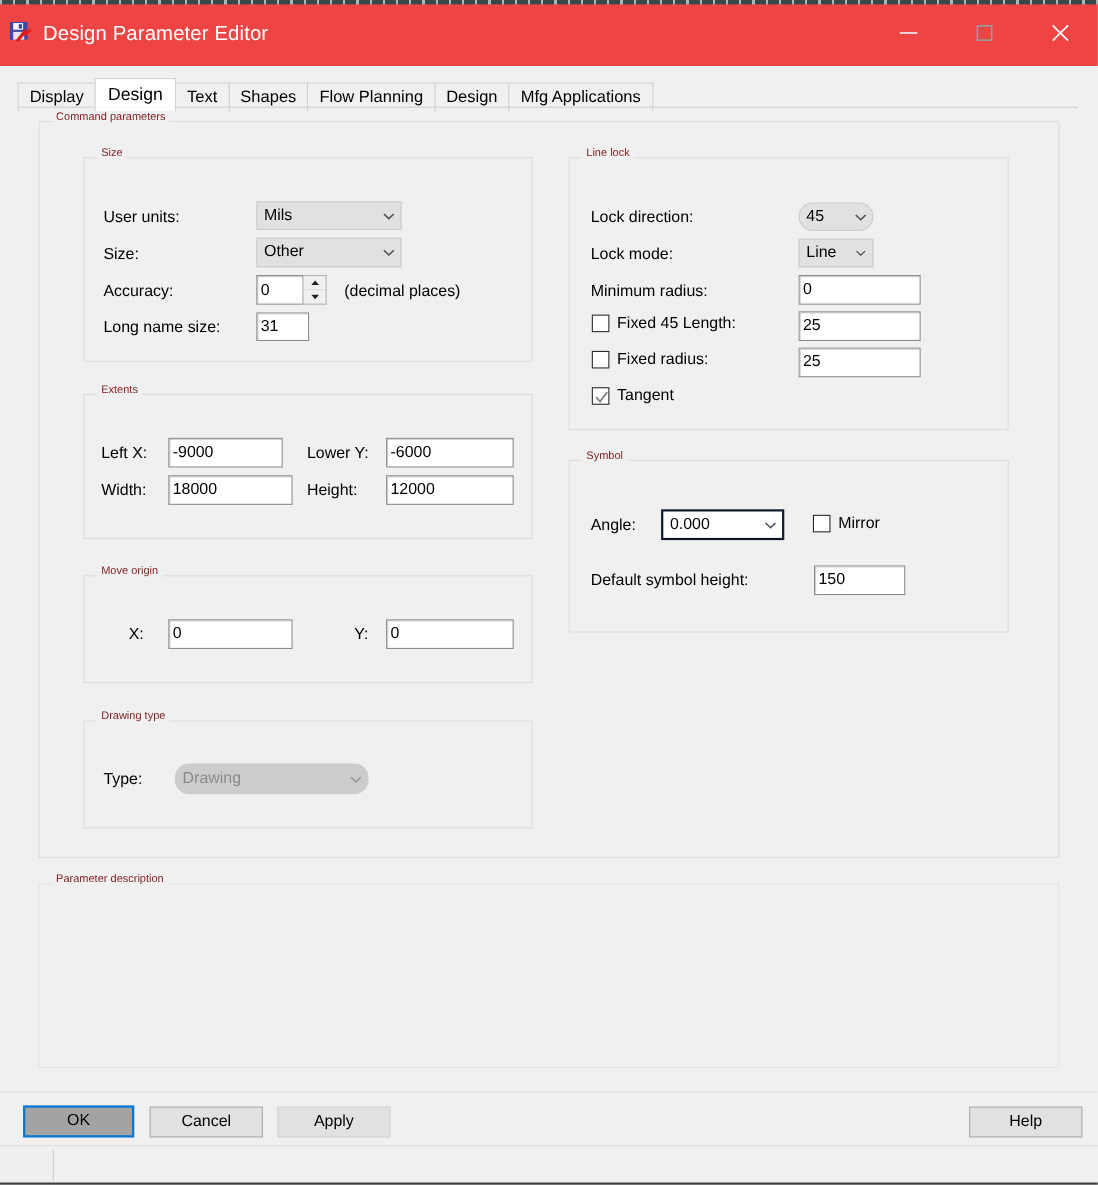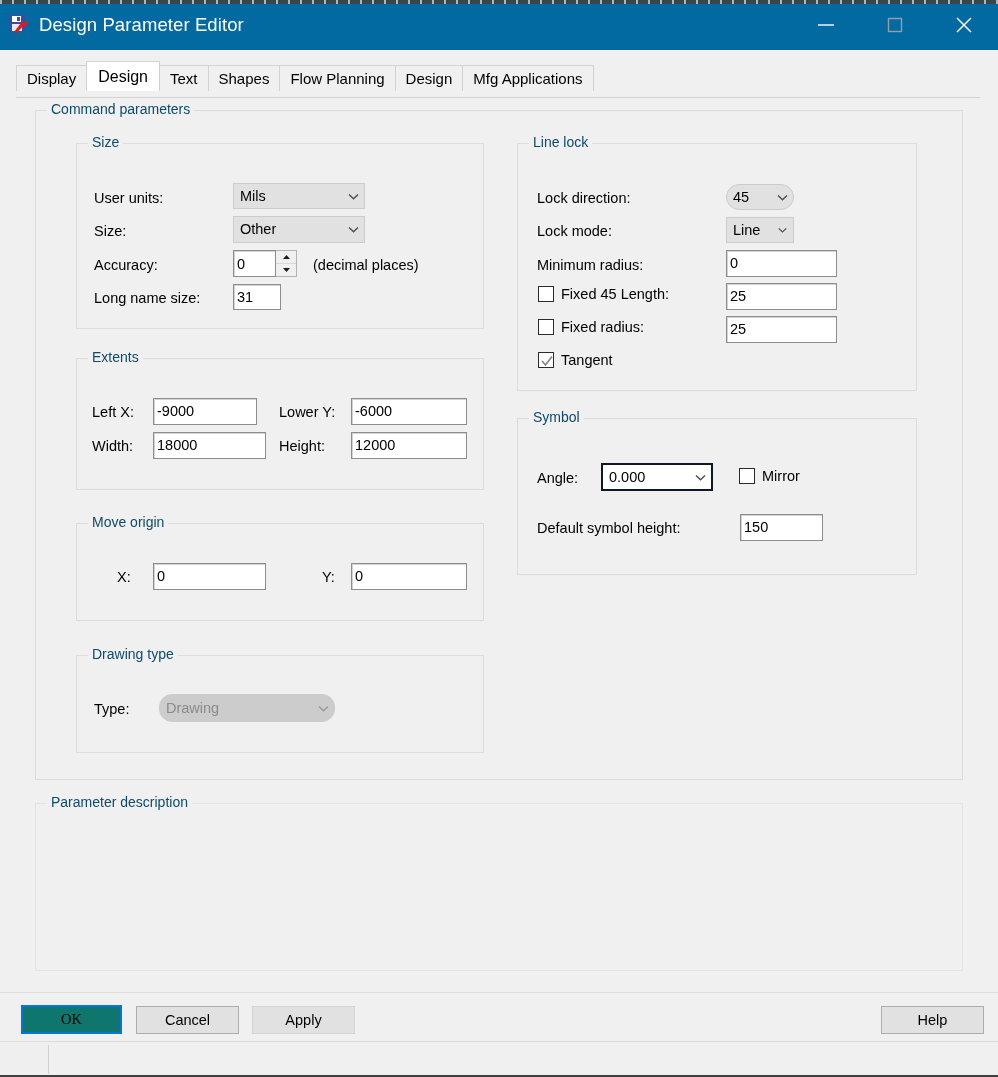--- a/index.html
+++ b/index.html
@@ -9,22 +9,22 @@
     background: #f0f0f0;
     font-family: "Liberation Sans", sans-serif;
     font-size: 14.5px;
     color: #000;
     overflow: hidden;
     position: relative;
   }
 
   
   .titlebar {
-    height: 50px;
-    background: #0369a1;
+    height: 60px;
+    background: #ef4444;
     display: flex;
     align-items: center;
     position: relative;
   }
   .title-dots {
     position: absolute; top: 0; left: 0; right: 0; height: 4px;
     background-image: repeating-linear-gradient(to right, #aeb6b8 0px, #aeb6b8 2px, #37474b 2px, #37474b 12px);
   }
   .app-icon {
     width: 22px; height: 22px;
@@ -87,22 +87,22 @@
   
   .group {
     position: absolute;
     border: 1px solid #dcdcdc;
   }
   .group > .legend {
     position: absolute;
     top: -9px; left: 11px;
     background: #f0f0f0;
     padding: 0 4px;
-    font-size: 14px;
-    color: #0c4a6e;
+    font-size: 10px;
+    color: #7f1d1d;
     white-space: nowrap;
     line-height: 1;
   }
 
   .lbl {
     position: absolute;
     font-size: 14.5px;
     color: #000;
     white-space: nowrap;
     line-height: 1;
@@ -180,23 +180,22 @@
     background: #e1e1e1;
     border: 1px solid #adadad;
     font-family: "Liberation Sans", sans-serif;
     font-size: 14.5px;
     color: #000;
     display: flex; align-items: center; justify-content: center;
     cursor: default;
     line-height: 1;
   }
   .btn.default {
-    background: #0f766e;
+    background: #a3a3a3;
     border: 2px solid #0078d7;
-    font-family: Liberation Serif, serif;
   }
   .btn.disabled { color: #000000; background: #e1e1e1; border-color: #d4d4d4; }
 
   .sep-line {
     position: absolute; left: 0; right: 0; height: 1px; background: #dfdfdf;
   }
   .statusbar {
     position: absolute;
     left: 0; right: 0; bottom: 0; height: 36px;
     background: #efefef;

